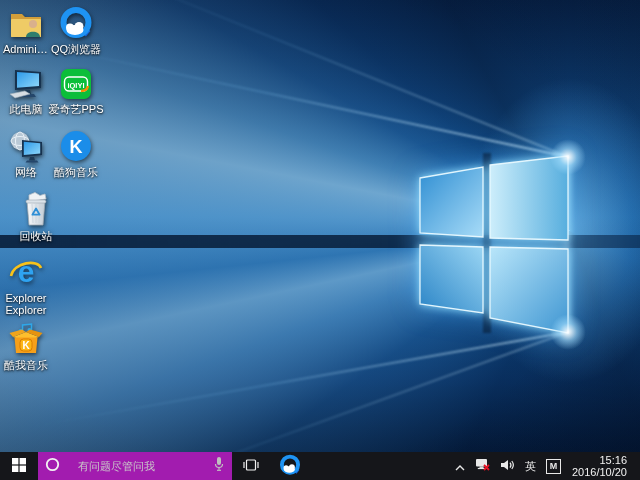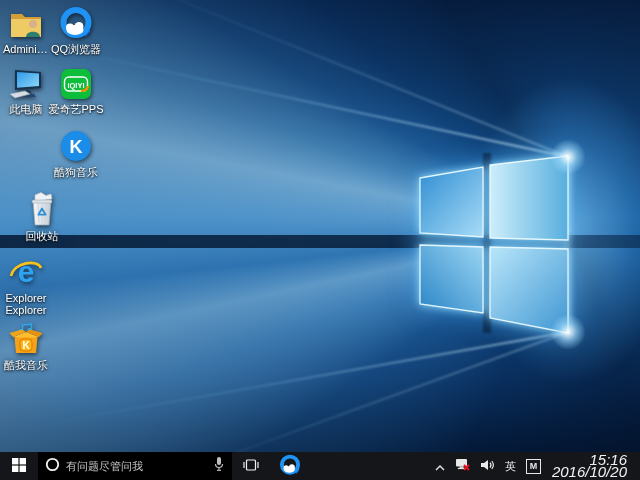--- a/index.html
+++ b/index.html
@@ -53,36 +53,36 @@
   .dicon{ position:absolute; width:48px; display:flex; flex-direction:column; align-items:center; cursor:default; }
   .dicon .glyph{ height:34px; display:flex; align-items:flex-end; 
     filter:drop-shadow(1px 2px 2px rgba(0,0,0,.55)); }
   .dicon .label{ margin-top:3px; font-size:11px; line-height:12px; color:#fff; text-align:center; white-space:nowrap;
     text-shadow:0 1px 2px rgba(0,0,0,.95), 0 0 4px rgba(0,0,0,.6); }
   .dicon .label.one-line{ display:block; width:46px; overflow:hidden; text-overflow:ellipsis; }
   .dicon .label.wrap{ white-space:normal; width:48px; }
   #i-admin{left:2px;top:6px} #i-qqbrowser{left:52px;top:6px}
   #i-thispc{left:2px;top:66px} #i-iqiyi{left:52px;top:66px}
   #i-network{left:2px;top:129px} #i-kugou{left:52px;top:129px}
-  #i-recycle{left:18px;top:193px} #i-ie{left:2px;top:255px}
+  #i-recycle{left:12px;top:193px} #i-ie{left:2px;top:255px}
   #i-kuwo{left:2px;top:322px} #i-qq{left:2px;top:385px}
 
   
   .taskbar{ position:absolute; left:0; right:0; bottom:0; height:28px; background:#15161a;
     display:flex; align-items:stretch; z-index:10; }
   .tb-btn{ width:38px; border:none; background:transparent; display:flex; align-items:center; justify-content:center; }
-  .searchbox{ width:194px; background:#000000; display:flex; align-items:center; gap:6px; padding:0 7px; }
+  .searchbox{ width:194px; background:#a21caf; display:flex; align-items:center; gap:18px; padding:0 7px; }
   .searchbox .ph{ flex:1; font-size:11px; color:#c9c9c9; white-space:nowrap; overflow:hidden; }
   .tray{ margin-left:auto; display:flex; align-items:center; }
   .tray-btn{ height:28px; padding:0 5px; display:flex; align-items:center; justify-content:center; border:none; background:transparent; }
   .ime{ font-size:11px; color:#efefef; padding:0 5px; }
   .imebox{ width:15px; height:15px; border:1.5px solid #e8e8e8; color:#e8e8e8; font-size:9px; font-weight:bold;
     display:flex; align-items:center; justify-content:center; margin:0 5px; }
   .clock{ display:flex; flex-direction:column; align-items:flex-end; justify-content:center;
-    font-size:15px; line-height:12.5px; color:#f2f2f2; padding:0 8px 0 6px;font-style:italic; }
+    font-size:11px; line-height:12.5px; color:#f2f2f2; padding:0 8px 0 6px; }
   .showdesk{ width:5px; border-left:1px solid rgba(255,255,255,.14); }
 </style>
 </head>
 <body>
 
 <div class="desktop">
   <div class="ray ray-a"></div>
   <div class="ray ray-b"></div>
   <div class="ray ray-c"></div>
   <div class="ray ray-d"></div>
@@ -165,20 +165,40 @@
       <svg width="32" height="32" viewBox="0 0 32 32">
         <rect x="1" y="1" width="30" height="30" rx="7" fill="#0cbe3a"></rect>
         <rect x="4.5" y="9" width="23" height="14" rx="4.5" fill="none" stroke="#fff" stroke-width="1.4"></rect>
         <text x="16" y="19.5" font-size="7.5" font-weight="bold" fill="#fff" text-anchor="middle">iQIYI</text>
         <path d="M21 23 q6 0 7 -5" stroke="#ff8a00" stroke-width="2.4" fill="none"></path>
       </svg>
     </span>
     <span class="label">爱奇艺PPS</span>
   </div>
 
+  <div class="dicon" id="i-network">
+    <span class="glyph">
+      <svg width="36" height="32" viewBox="0 0 36 32">
+        <defs>
+            <linearGradient id="scr2" x1="0" y1="0" x2="1" y2="1">
+          <stop offset="0" stop-color="#2e9ae8"></stop>
+              <stop offset="1" stop-color="#8fd8fb"></stop>
+            </linearGradient>
+          </defs>
+        <circle cx="12" cy="10" r="9" fill="#b9c9d6"></circle>
+        <ellipse cx="12" cy="10" rx="4.5" ry="9" fill="none" stroke="#e9f1f7" stroke-width="1"></ellipse>
+        <ellipse cx="12" cy="10" rx="9" ry="4.5" fill="none" stroke="#e9f1f7" stroke-width="1"></ellipse>
+        <path d="M14 9 L34 11 L34 24 L14 26 z" fill="#16324f"></path>
+        <path d="M15.8 10.8 L32.2 12.3 L32.2 22.5 L15.8 24 z" fill="url(#scr2)"></path>
+        <path d="M22 26 h4 l1 3.5 h-6 z" fill="#1d3a57"></path>
+        <path d="M19 29.5 h10 l1.5 2 H17.5 z" fill="#24466b"></path>
+      </svg>
+    </span>
+    <span class="label">网络</span>
+  </div>
 
   <div class="dicon" id="i-kugou">
     <span class="glyph">
       <svg width="34" height="34" viewBox="0 0 34 34">
         <circle cx="17" cy="17" r="15" fill="#1b8de9"></circle>
         <text x="17" y="23.5" font-size="18" font-weight="bold" fill="#fff" text-anchor="middle">K</text>
       </svg>
     </span>
     <span class="label">酷狗音乐</span>
   </div>

